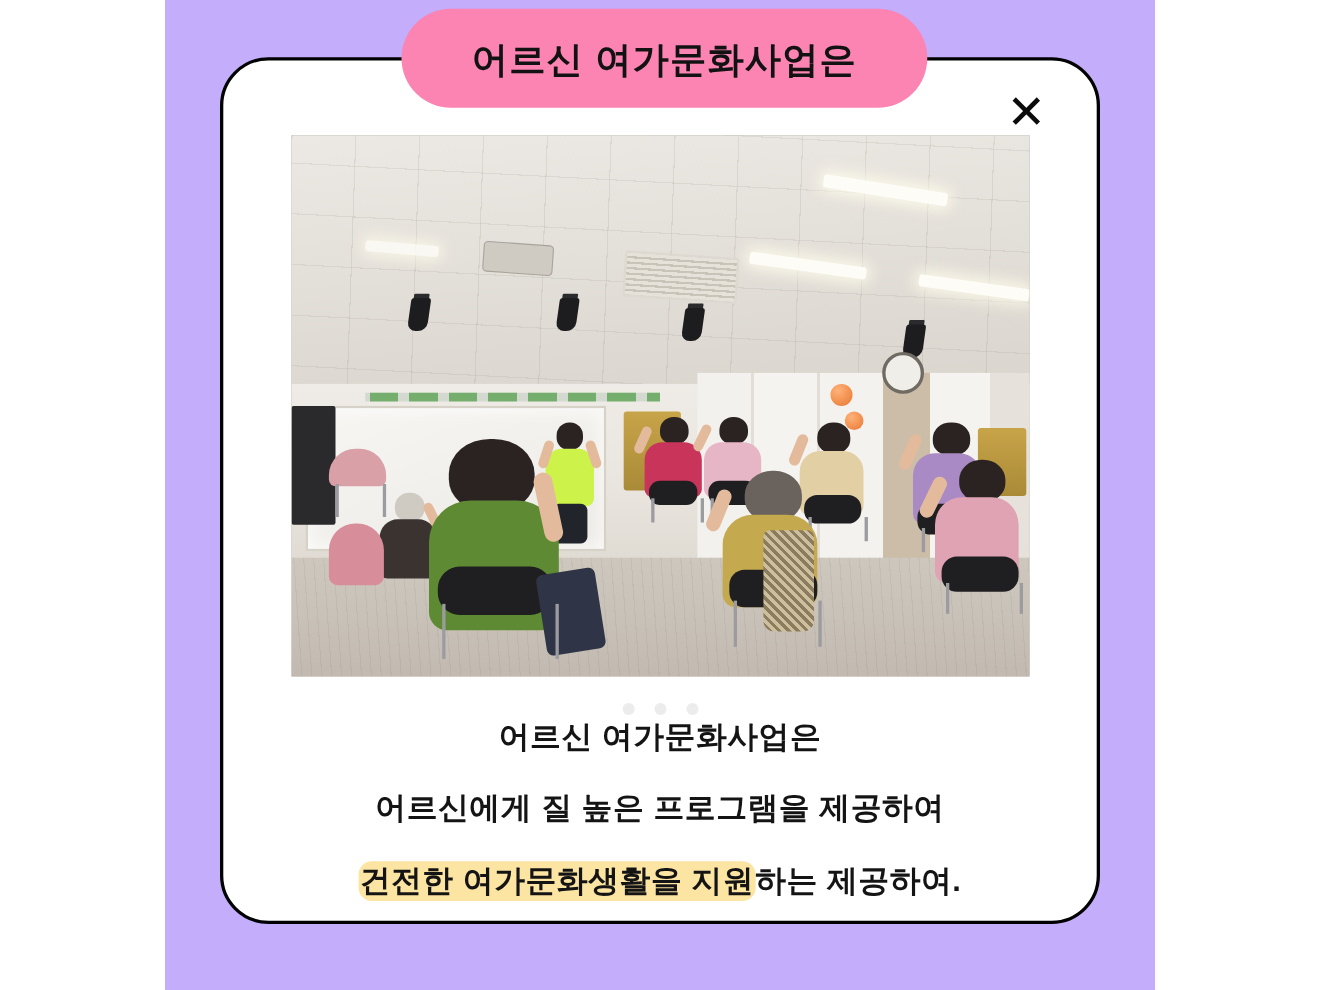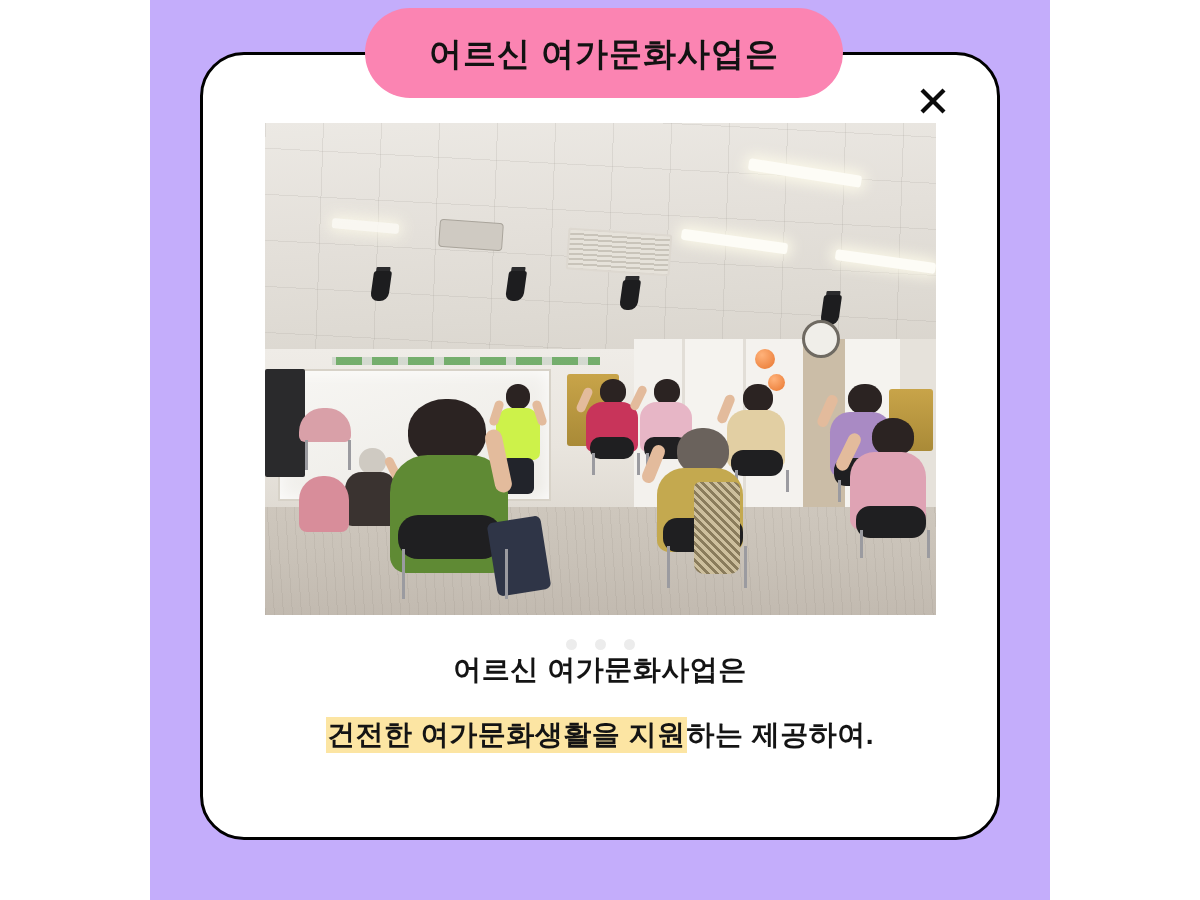--- a/index.html
+++ b/index.html
@@ -218,21 +218,21 @@
     font-size: 28px;
     font-weight: bold;
     line-height: 1.05;
     margin: 0 0 36px 0;
     white-space: nowrap;
     letter-spacing: 0.5px;
   }
   .cap-line:last-child { margin-bottom: 0; }
   .hl {
     background: #fce5a3;
-    border-radius: 0;
+    border-radius: 12px;
     padding: 2px 1px 3px 1px;
     box-decoration-break: clone;
   }
 </style>
 </head>
 <body>
 
 <div id="stage">
 
   <div class="backdrop"></div>
@@ -363,16 +363,17 @@
   </div>
 
   <div class="dots">
     <span class="dot"></span>
     <span class="dot"></span>
     <span class="dot"></span>
   </div>
 
   <div class="caption">
     <p class="cap-line">어르신 여가문화사업은</p>
+    <p class="cap-line">어르신에게 질 높은 프로그램을 제공하여</p>
     <p class="cap-line"><span class="hl">건전한 여가문화생활을 지원</span><span>하는 제공하여.</span></p>
   </div>
 
 </div>
 
 </body></html>

